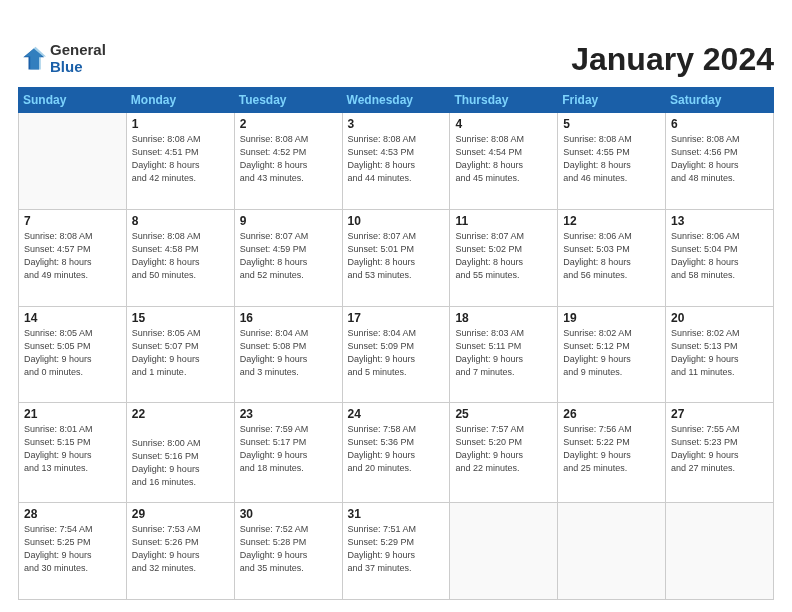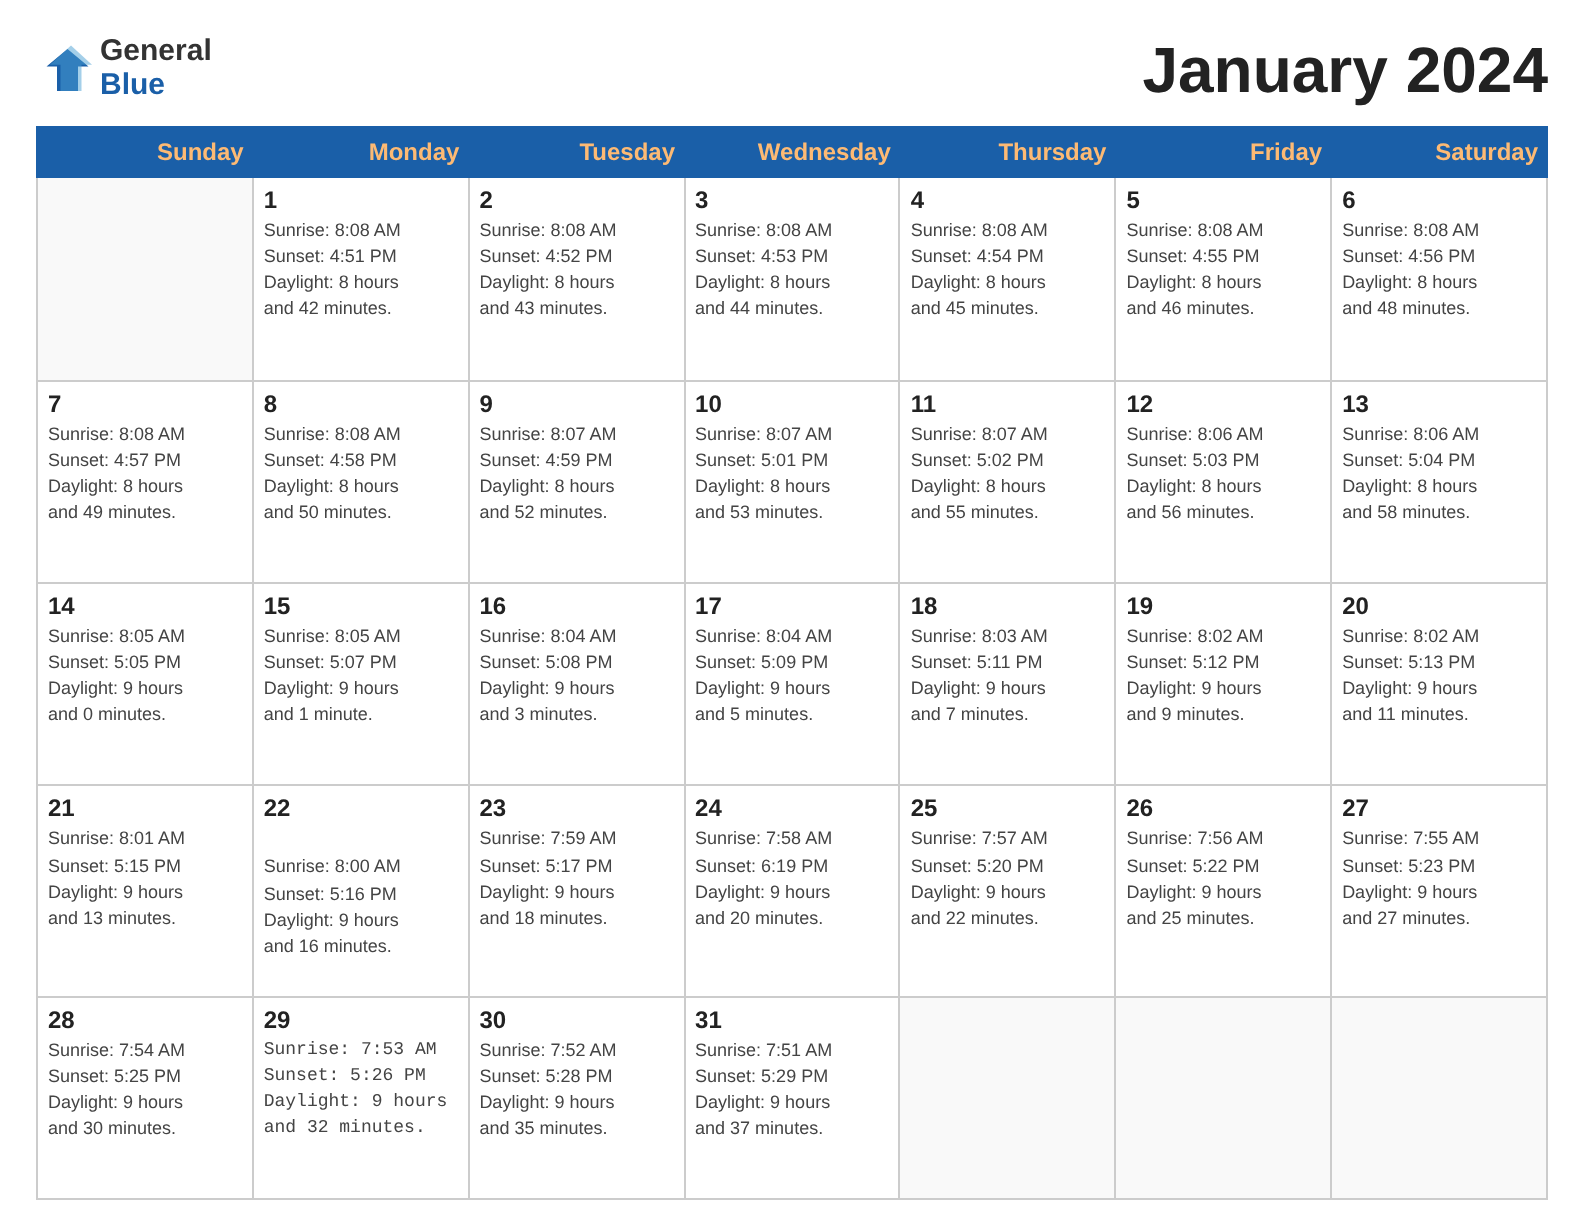--- a/index.html
+++ b/index.html
@@ -15,20 +15,21 @@
       height: 612px;
       padding: 18px 18px 12px 18px;
       display: flex;
       flex-direction: column;
     }
     .header {
       display: flex;
       justify-content: space-between;
       align-items: flex-start;
       margin-bottom: 10px;
+      margin-top: 24px;
     }
     .logo {
       display: flex;
       align-items: center;
       gap: 4px;
     }
     .logo-text {
       display: flex;
       flex-direction: column;
       font-size: 15px;
@@ -56,25 +57,25 @@
     }
     .calendar {
       flex: 1;
       border: 1px solid #ccc;
       border-collapse: collapse;
       width: 100%;
       table-layout: fixed;
     }
     .calendar th {
       background: #1a5fa8;
-      color: #fdba74;
+      color: #7dd3fc;
       font-size: 12px;
       padding: 5px 4px;
       border: 1px solid #1a5fa8;
-      text-align: right;
+      text-align: left;
       font-weight: bold;
     }
     .calendar td {
       border: 1px solid #ccc;
       vertical-align: top;
       padding: 4px 5px;
       font-size: 9.5px;
       color: #333;
       background: #fff;
       height: 88px;
@@ -293,21 +294,21 @@
           <td>
             <span class="day-num">23</span>
             <div class="day-info" style="white-space: pre-line;">Sunrise: 7:59 AM
 Sunset: 5:17 PM
 Daylight: 9 hours
 and 18 minutes.</div>
           </td>
           <td>
             <span class="day-num">24</span>
             <div class="day-info" style="white-space: pre-line;">Sunrise: 7:58 AM
-Sunset: 6:19 PM
+Sunset: 5:36 PM
 Daylight: 9 hours
 and 20 minutes.</div>
           </td>
           <td>
             <span class="day-num">25</span>
             <div class="day-info" style="white-space: pre-line;">Sunrise: 7:57 AM
 Sunset: 5:20 PM
 Daylight: 9 hours
 and 22 minutes.</div>
           </td>
@@ -329,21 +330,21 @@
         <tr>
           <td>
             <span class="day-num">28</span>
             <div class="day-info" style="white-space: pre-line;">Sunrise: 7:54 AM
 Sunset: 5:25 PM
 Daylight: 9 hours
 and 30 minutes.</div>
           </td>
           <td>
             <span class="day-num">29</span>
-            <div class="day-info" style="white-space: pre-line; font-family: Liberation Mono, monospace;">Sunrise: 7:53 AM
+            <div class="day-info" style="white-space: pre-line;">Sunrise: 7:53 AM
 Sunset: 5:26 PM
 Daylight: 9 hours
 and 32 minutes.</div>
           </td>
           <td>
             <span class="day-num">30</span>
             <div class="day-info" style="white-space: pre-line;">Sunrise: 7:52 AM
 Sunset: 5:28 PM
 Daylight: 9 hours
 and 35 minutes.</div>

